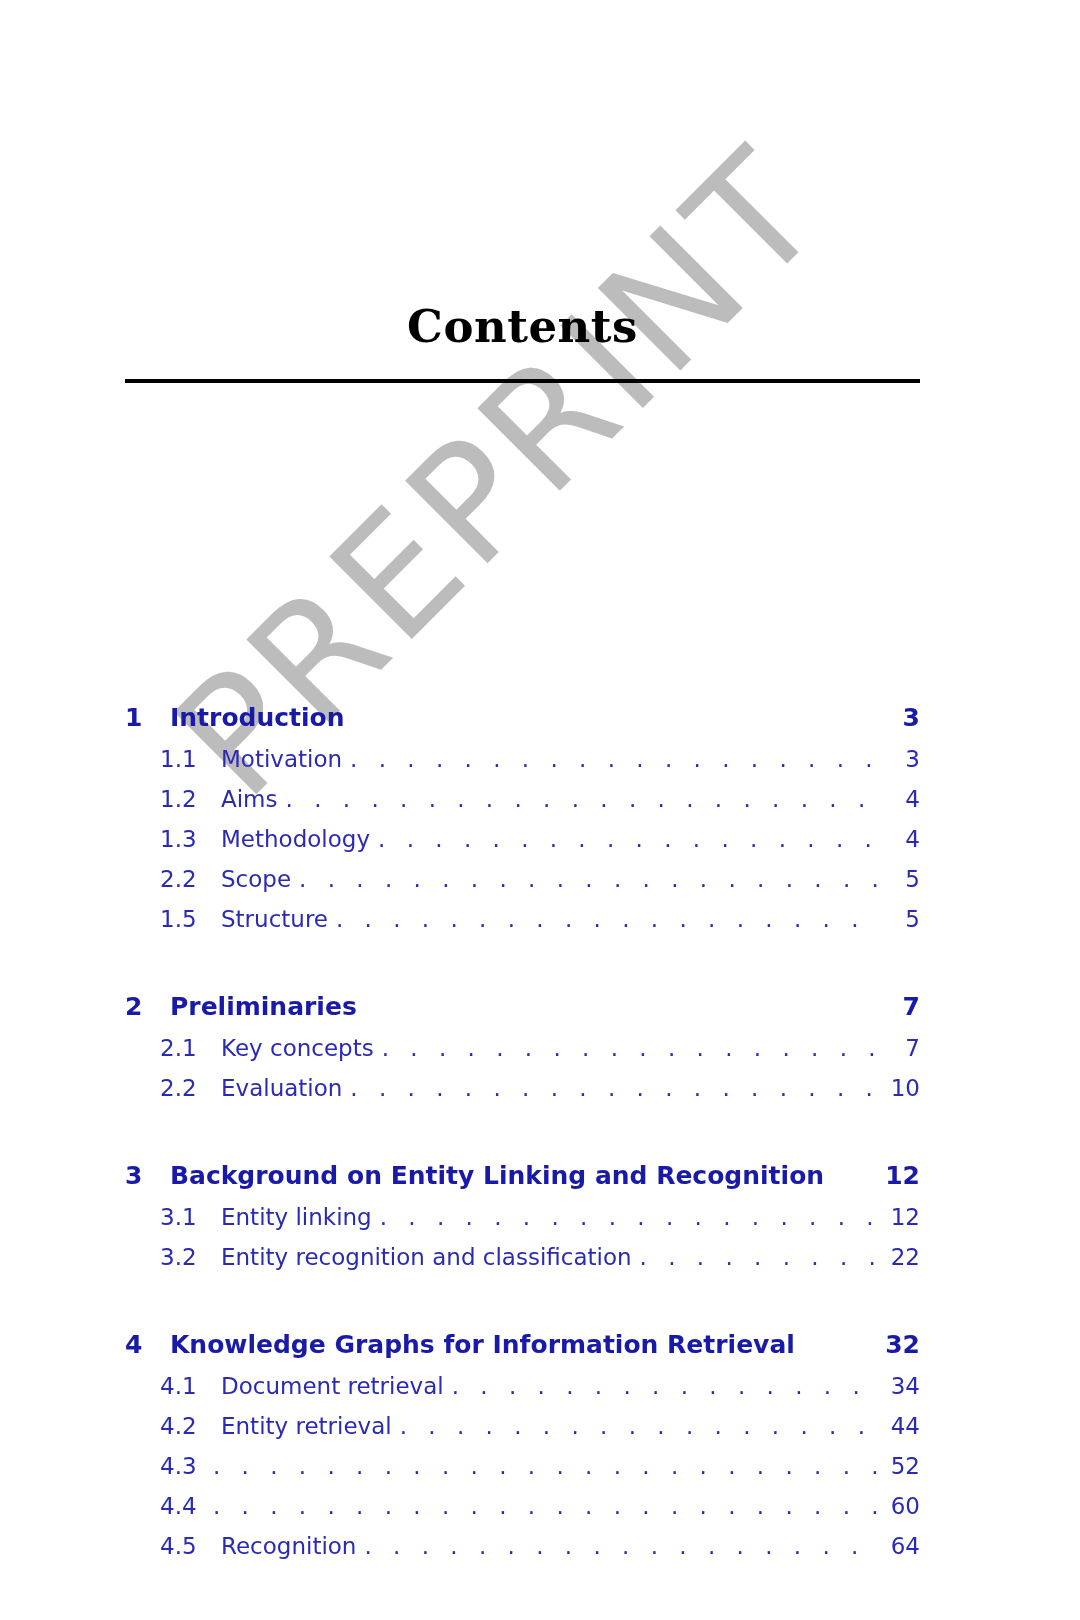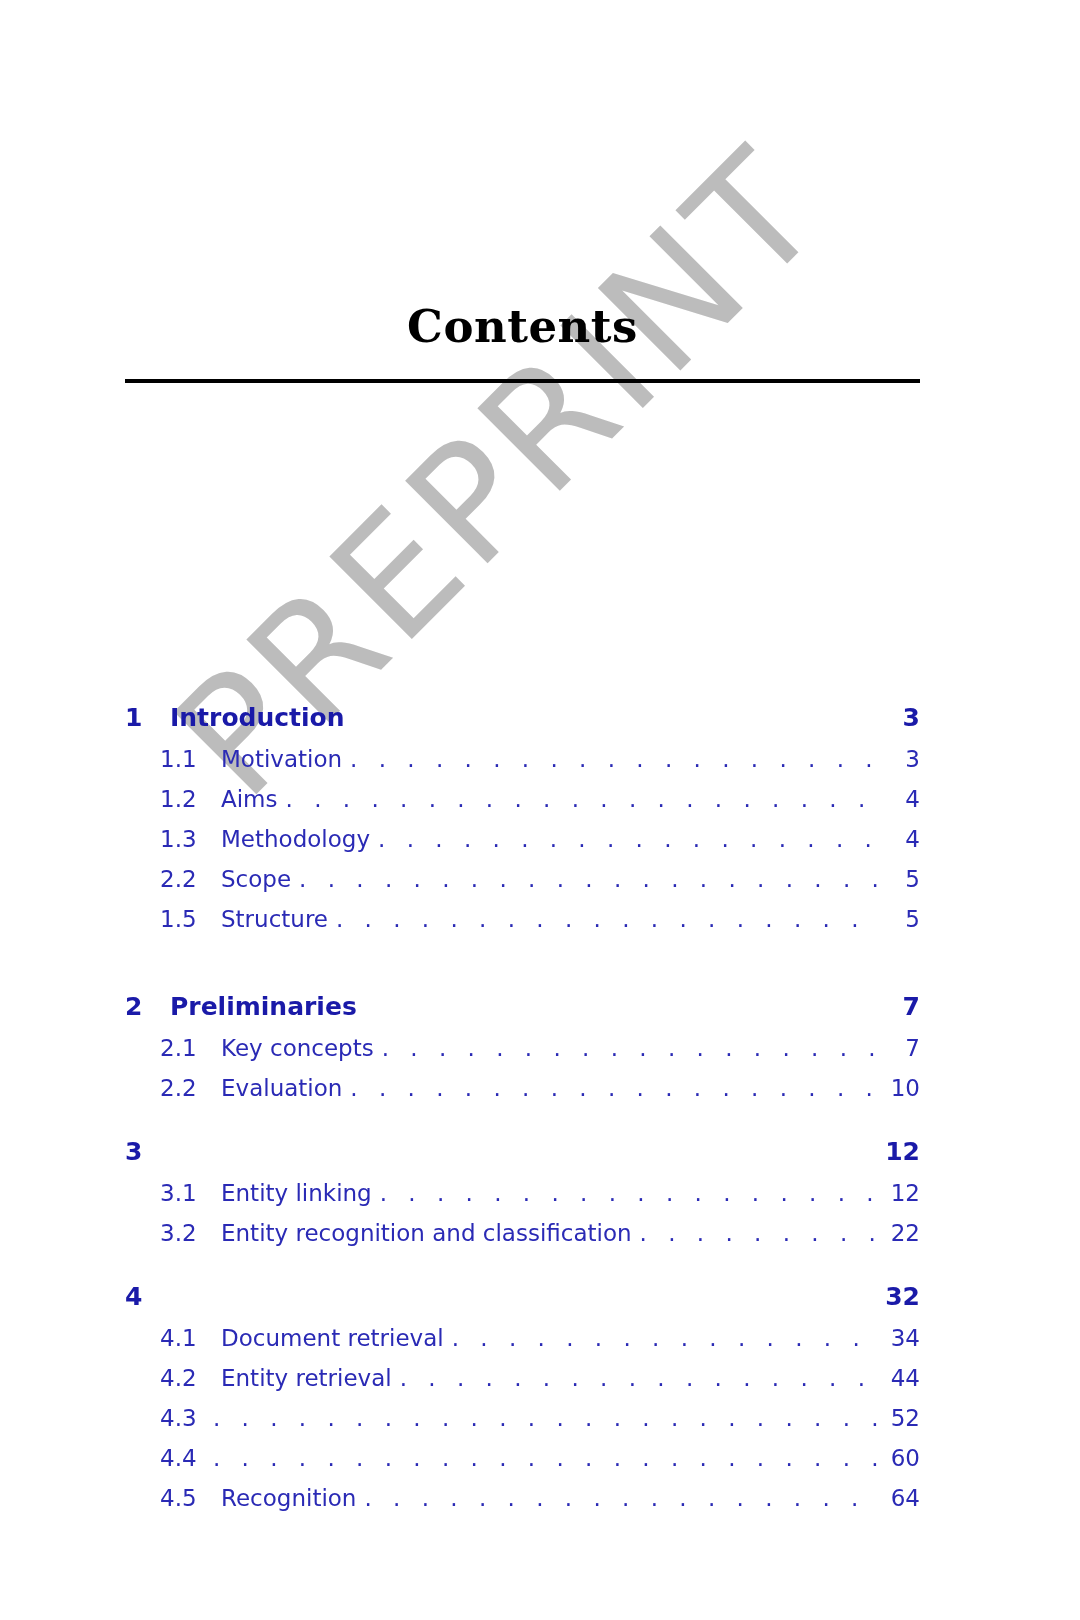--- a/index.html
+++ b/index.html
@@ -210,39 +210,41 @@
           <div class="row section-row">
             <span class="num">2.2</span>
             <span class="label">Evaluation</span>
             <span class="dots">. . . . . . . . . . . . . . . . . . . . . . . . . . . . . . . . . . . . . . . . . . . . . . . . . . . . . . . . . . . . . . . . . . . . . . . . . . . . . . . . </span>
             <span class="page-no">10</span>
           </div>
         </div>
         <div class="chapter-block">
           <div class="row chapter-row">
             <span class="num">3</span>
+            <span class="label">Background on Entity Linking and Recognition</span>
             <span class="filler"></span>
             <span class="page-no">12</span>
           </div>
           <div class="row section-row">
             <span class="num">3.1</span>
             <span class="label">Entity linking</span>
             <span class="dots">. . . . . . . . . . . . . . . . . . . . . . . . . . . . . . . . . . . . . . . . . . . . . . . . . . . . . . . . . . . . . . . . . . . . . . . . . . . . . . . . </span>
             <span class="page-no">12</span>
           </div>
           <div class="row section-row">
             <span class="num">3.2</span>
             <span class="label">Entity recognition and classification</span>
             <span class="dots">. . . . . . . . . . . . . . . . . . . . . . . . . . . . . . . . . . . . . . . . . . . . . . . . . . . . . . . . . . . . . . . . . . . . . . . . . . . . . . . . </span>
             <span class="page-no">22</span>
           </div>
         </div>
         <div class="chapter-block">
           <div class="row chapter-row">
             <span class="num">4</span>
+            <span class="label">Knowledge Graphs for Information Retrieval</span>
             <span class="filler"></span>
             <span class="page-no">32</span>
           </div>
           <div class="row section-row">
             <span class="num">4.1</span>
             <span class="label">Document retrieval</span>
             <span class="dots">. . . . . . . . . . . . . . . . . . . . . . . . . . . . . . . . . . . . . . . . . . . . . . . . . . . . . . . . . . . . . . . . . . . . . . . . . . . . . . . . </span>
             <span class="page-no">34</span>
           </div>
           <div class="row section-row">

